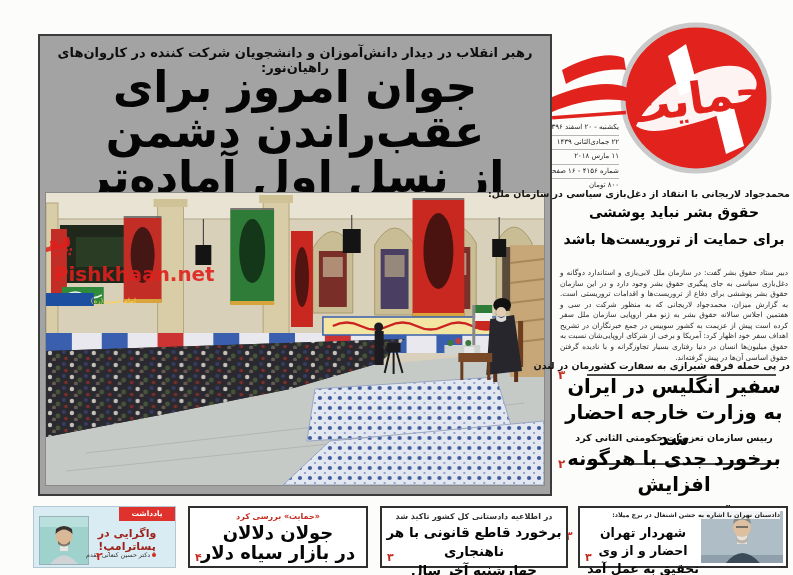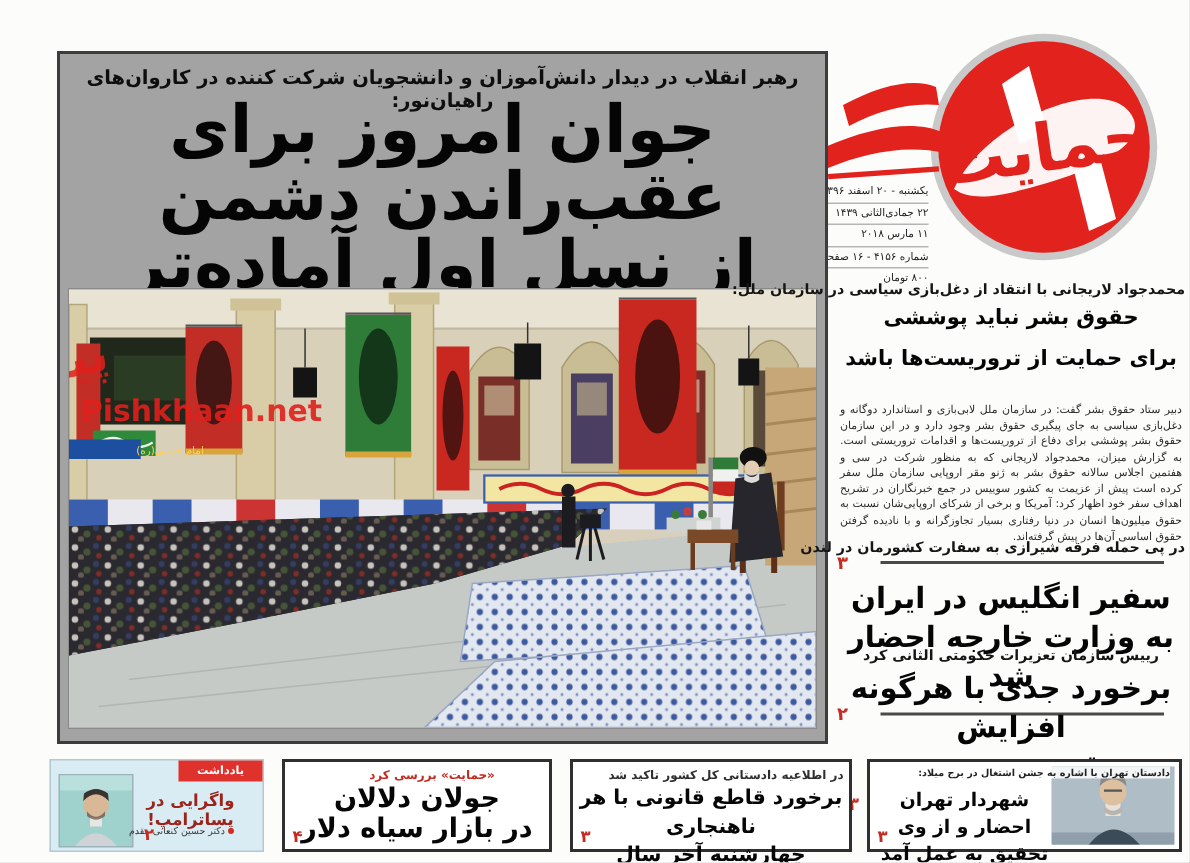--- a/index.html
+++ b/index.html
@@ -30,21 +30,21 @@
   .rc-kicker{text-align:center;font-size:9.5px;font-weight:700;color:#151515;white-space:nowrap;}
   .rc-head{text-align:center;font-weight:700;color:#050505;}
   .rc-head.big{font-size:14px;line-height:27px;}
   .rc-head.mid{font-size:19.5px;line-height:26px;}
   .rc-body{margin-top:15px;padding:0 2px;font-size:7.3px;line-height:1.45;text-align:justify;color:#2a2a2a;}
   .rc-foot{display:flex;align-items:flex-start;margin-top:6px;}
   .pagenum{color:#c52b20;font-weight:700;font-size:12px;line-height:12px;}
   .rc-line{flex:1;border-top:2px solid #4a4a4a;margin:5px 14px 0 22px;}
   
   .bbox{position:absolute;top:506px;height:62px;border:2px solid #2f2f2f;background:#fff;box-sizing:border-box;}
-  .b-kicker{position:absolute;top:4px;left:0;width:100%;text-align:center;font-size:8px;font-weight:700;color:#2f2f2f;white-space:nowrap;padding-left:10px;}
+  .b-kicker{position:absolute;top:4px;left:0;width:100%;text-align:center;font-size:8px;font-weight:700;color:#2f2f2f;white-space:nowrap;}
   .b-kicker.red{color:#c52b20;}
   .b-head{position:absolute;left:0;width:100%;text-align:center;font-weight:700;color:#060606;}
   .b-num{position:absolute;left:5px;bottom:2px;color:#c52b20;font-weight:700;font-size:11px;}
   
   .notebox{position:absolute;left:33px;top:506px;width:143px;height:62px;background:#d9ecf3;border:1px solid #b3c8d2;box-sizing:border-box;}
   .note-tab{position:absolute;top:0;right:0;width:56px;height:14px;background:#e0322c;color:#fff;font-size:7.5px;font-weight:700;text-align:center;line-height:14px;}
   .note-photo{position:absolute;left:5px;top:9px;width:48px;height:47px;border:1px solid #9ab2ba;overflow:hidden;}
   .note-title{position:absolute;right:7px;top:20px;width:82px;text-align:center;font-size:11px;font-weight:700;color:#9c231b;}
   .note-author{position:absolute;right:7px;top:44px;width:82px;text-align:left;font-size:6.3px;color:#333;white-space:nowrap;}
   .dot{display:inline-block;width:4px;height:4px;border-radius:50%;background:#d6291f;margin-left:2px;vertical-align:middle;}
@@ -267,21 +267,21 @@
       </div>
       <div class="rc-body">دبیر ستاد حقوق بشر گفت: در سازمان ملل لابی‌بازی و استاندارد دوگانه و دغل‌بازی سیاسی به جای پیگیری حقوق بشر وجود دارد و در این سازمان حقوق بشر پوششی برای دفاع از تروریست‌ها و اقدامات تروریستی است. به گزارش میزان، محمدجواد لاریجانی که به منظور شرکت در سی و هفتمین اجلاس سالانه حقوق بشر به ژنو مقر اروپایی سازمان ملل سفر کرده است پیش از عزیمت به کشور سوییس در جمع خبرنگاران در تشریح اهداف سفر خود اظهار کرد: آمریکا و برخی از شرکای اروپایی‌شان نسبت به حقوق میلیون‌ها انسان در دنیا رفتاری بسیار تجاوزگرانه و با نادیده گرفتن حقوق اساسی آن‌ها در پیش گرفته‌اند.</div>
       <div class="rc-foot" dir="ltr">
         <span class="pagenum">۳</span>
         <span class="rc-line"></span>
       </div>
     </div>
 
     <div class="rc-art" style="top:172px;">
       <div class="rc-kicker">در پی حمله فرقه شیرازی به سفارت کشورمان در لندن</div>
-      <div class="rc-head mid" style="margin-top:15px;">
+      <div class="rc-head mid" style="margin-top:3px;">
         <div>سفیر انگلیس در ایران</div>
         <div>به وزارت خارجه احضار شد</div>
       </div>
       <div class="rc-foot" dir="ltr">
         <span class="pagenum">۲</span>
         <span class="rc-line"></span>
       </div>
     </div>
 
     <div class="rc-art" style="top:244px;">

